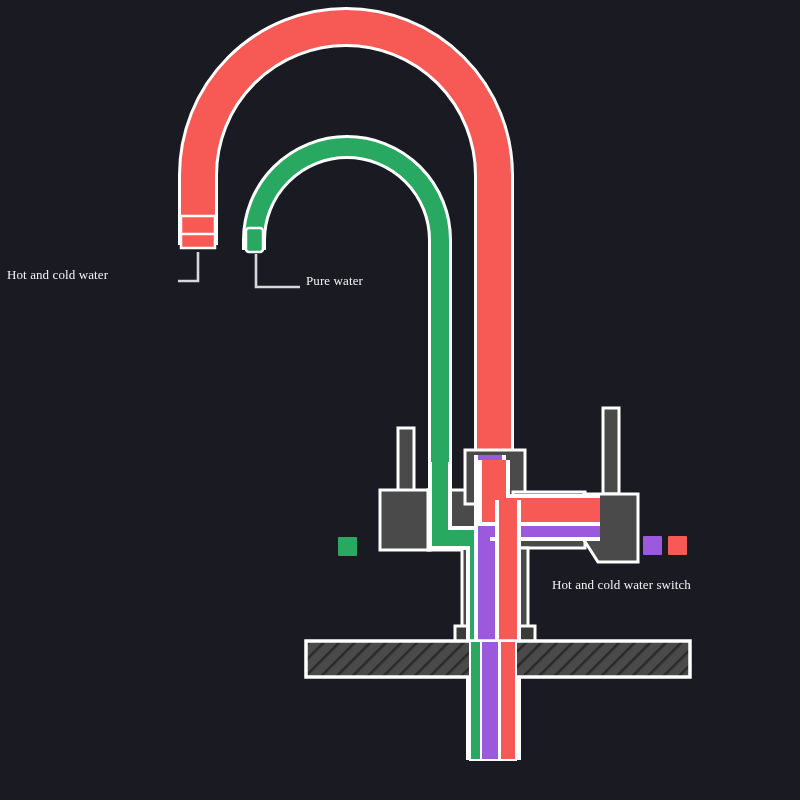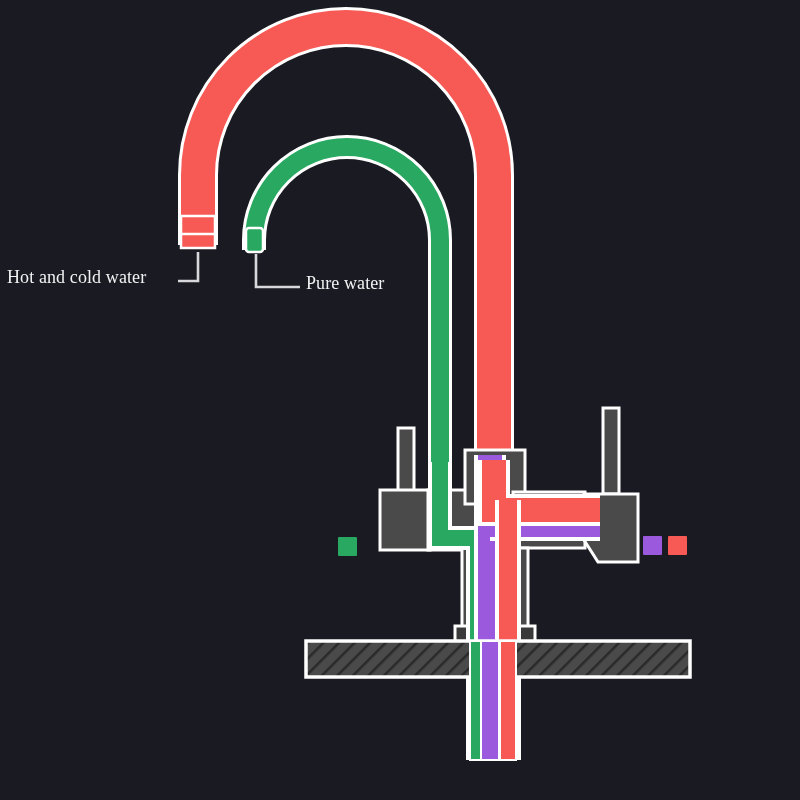--- a/index.html
+++ b/index.html
@@ -21,21 +21,21 @@
     left: 0;
     top: 0;
     width: 800px;
     height: 800px;
     display: block;
   }
   .lbl {
     position: absolute;
     color: #f2f2f4;
     font-family: "Liberation Serif", "DejaVu Serif", serif;
-    font-size: 18px;
+    font-size: 13px;
     line-height: 1;
     white-space: nowrap;
     letter-spacing: 0.1px;
   }
   #label-hot-cold-water  { left: 7px;   top: 268px; }
   #label-pure-water      { left: 306px; top: 274px; }
   #label-pure-switch     { left: 273px; top: 578px; }
   #label-hot-cold-switch { left: 552px; top: 578px; }
 
   .swatch {
@@ -129,18 +129,19 @@
       <rect x="500" y="641" width="16" height="119" fill="#f75a55" stroke="#ffffff" stroke-width="2"></rect>
     </g>
 
   </svg>
 
   <div class="lbl" id="label-hot-cold-water">Hot and cold water</div>
 
   <div class="lbl" id="label-pure-water">Pure water</div>
 
 
+  <div class="lbl" id="label-hot-cold-switch">Hot and cold water switch</div>
 
   <div class="swatch" id="swatch-pure"></div>
   <div class="swatch" id="swatch-purple"></div>
   <div class="swatch" id="swatch-red"></div>
 
 </div>
 
 </body></html>

